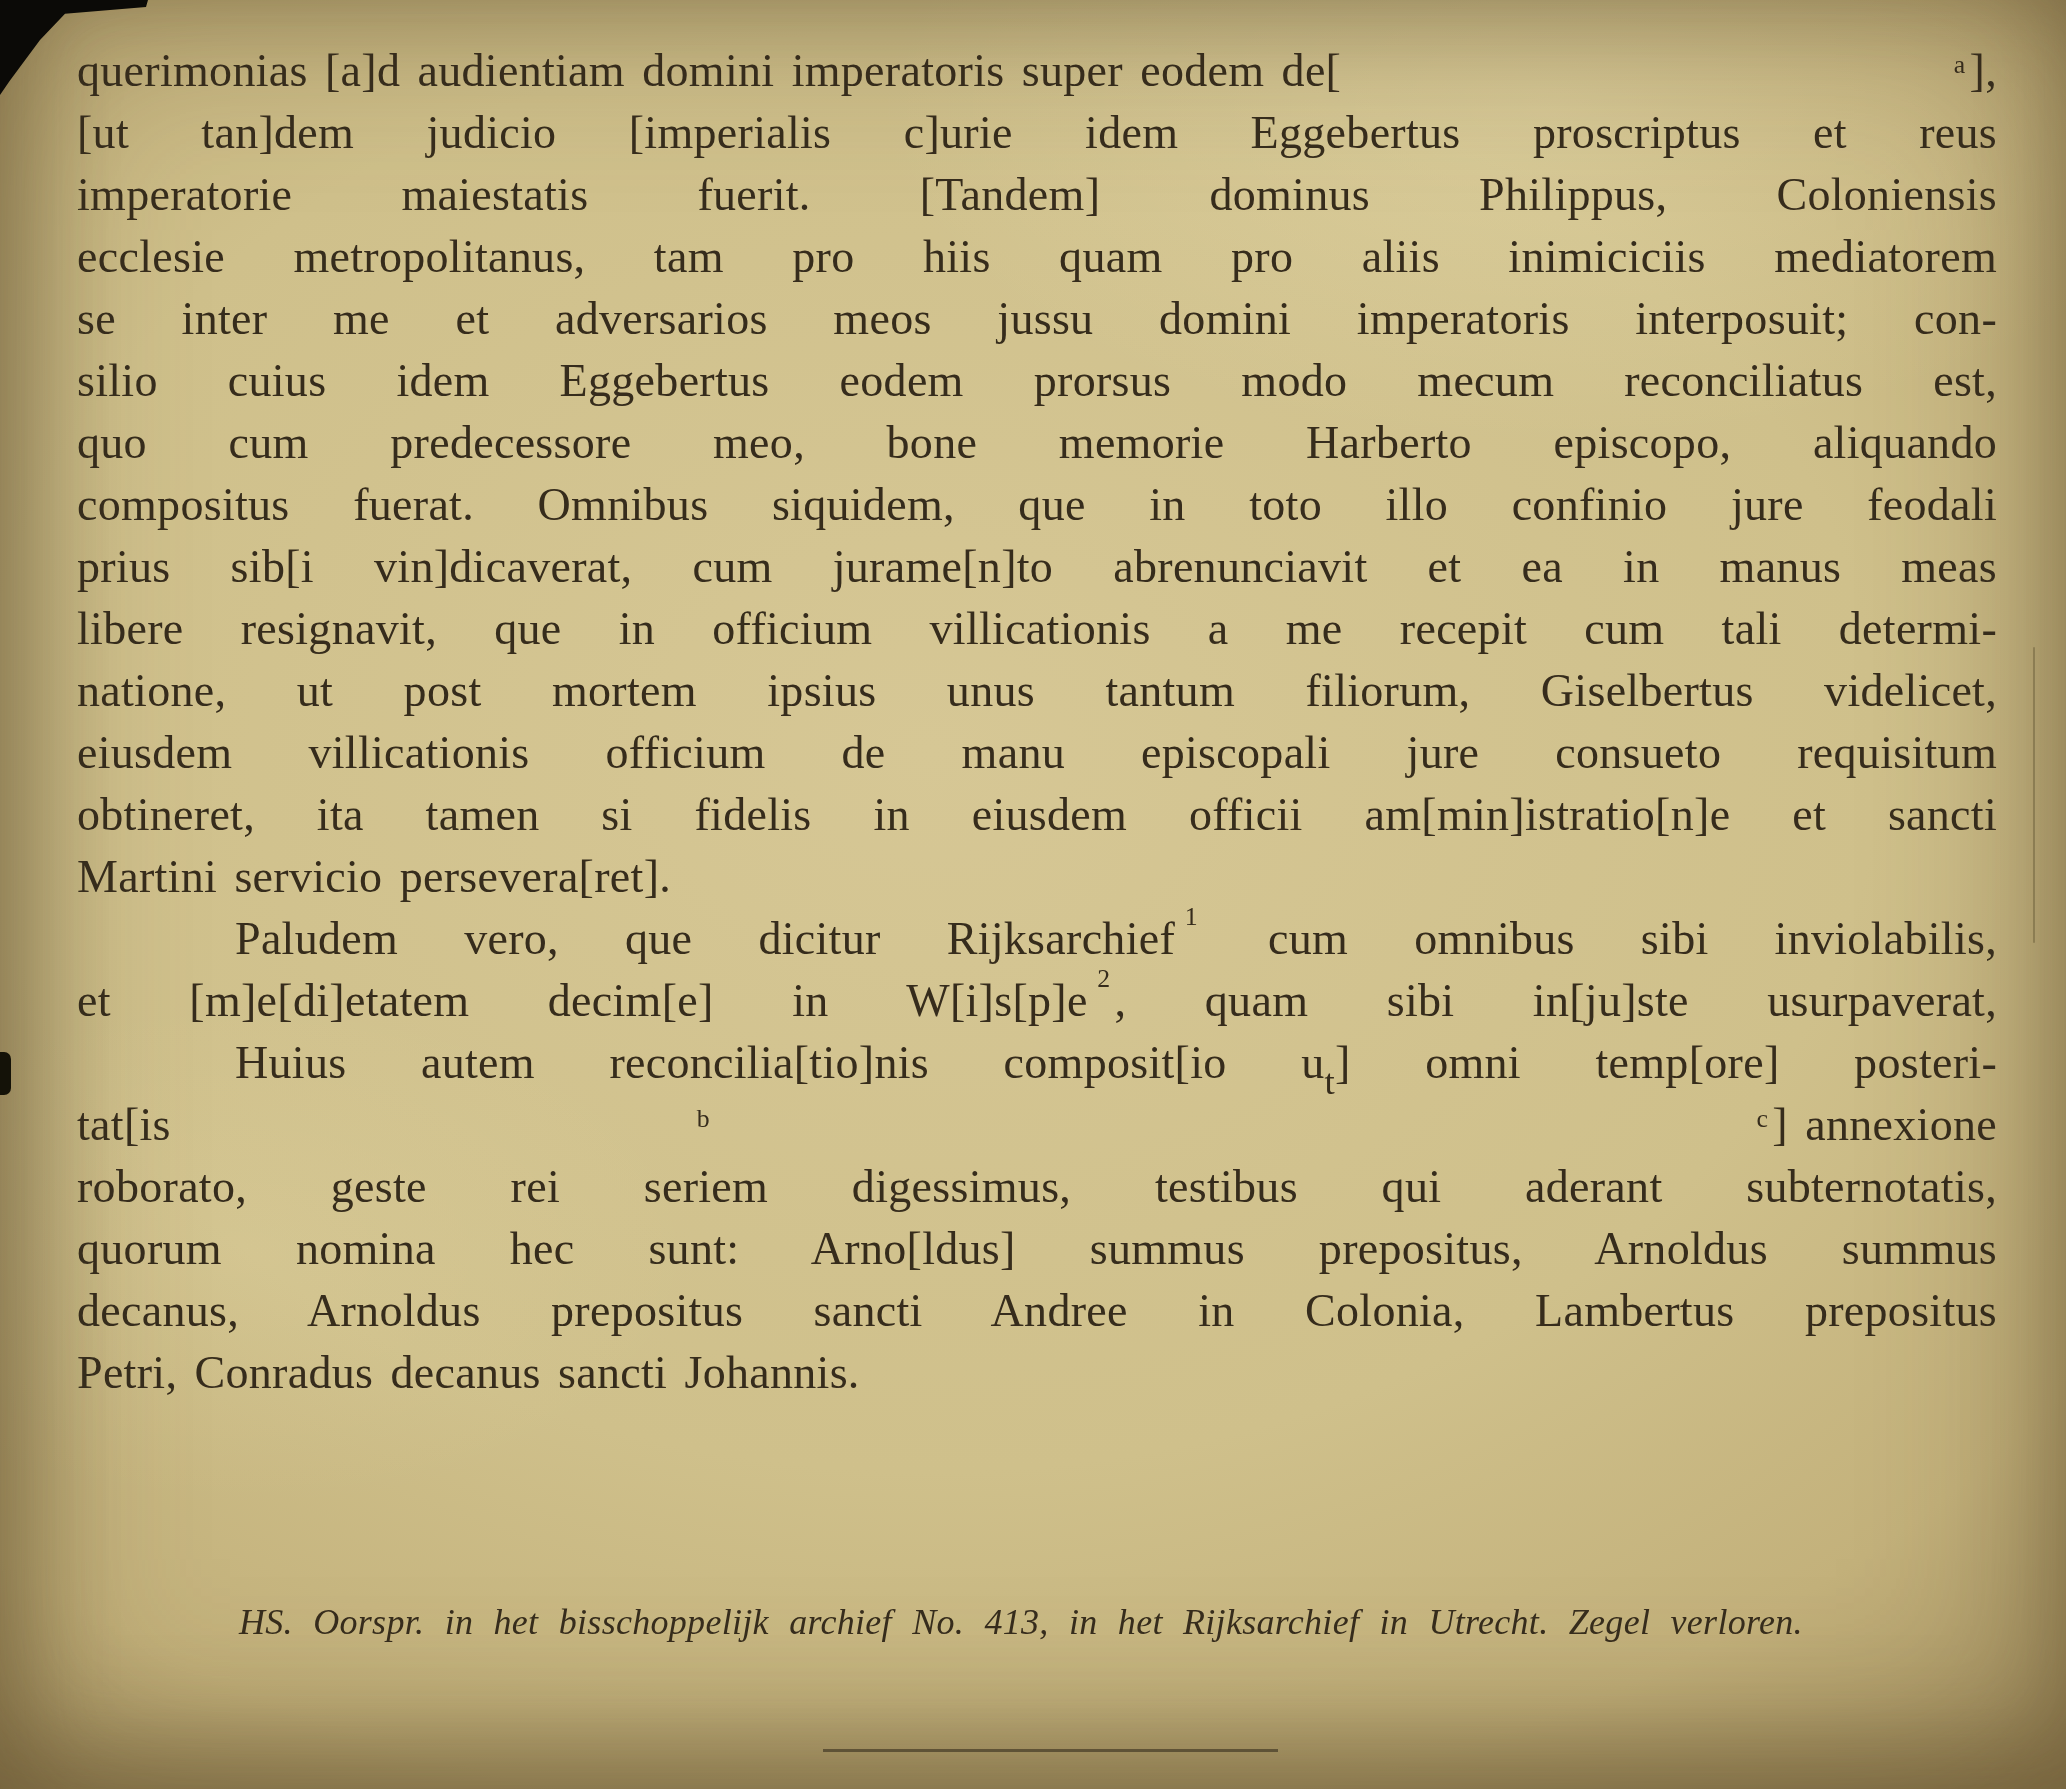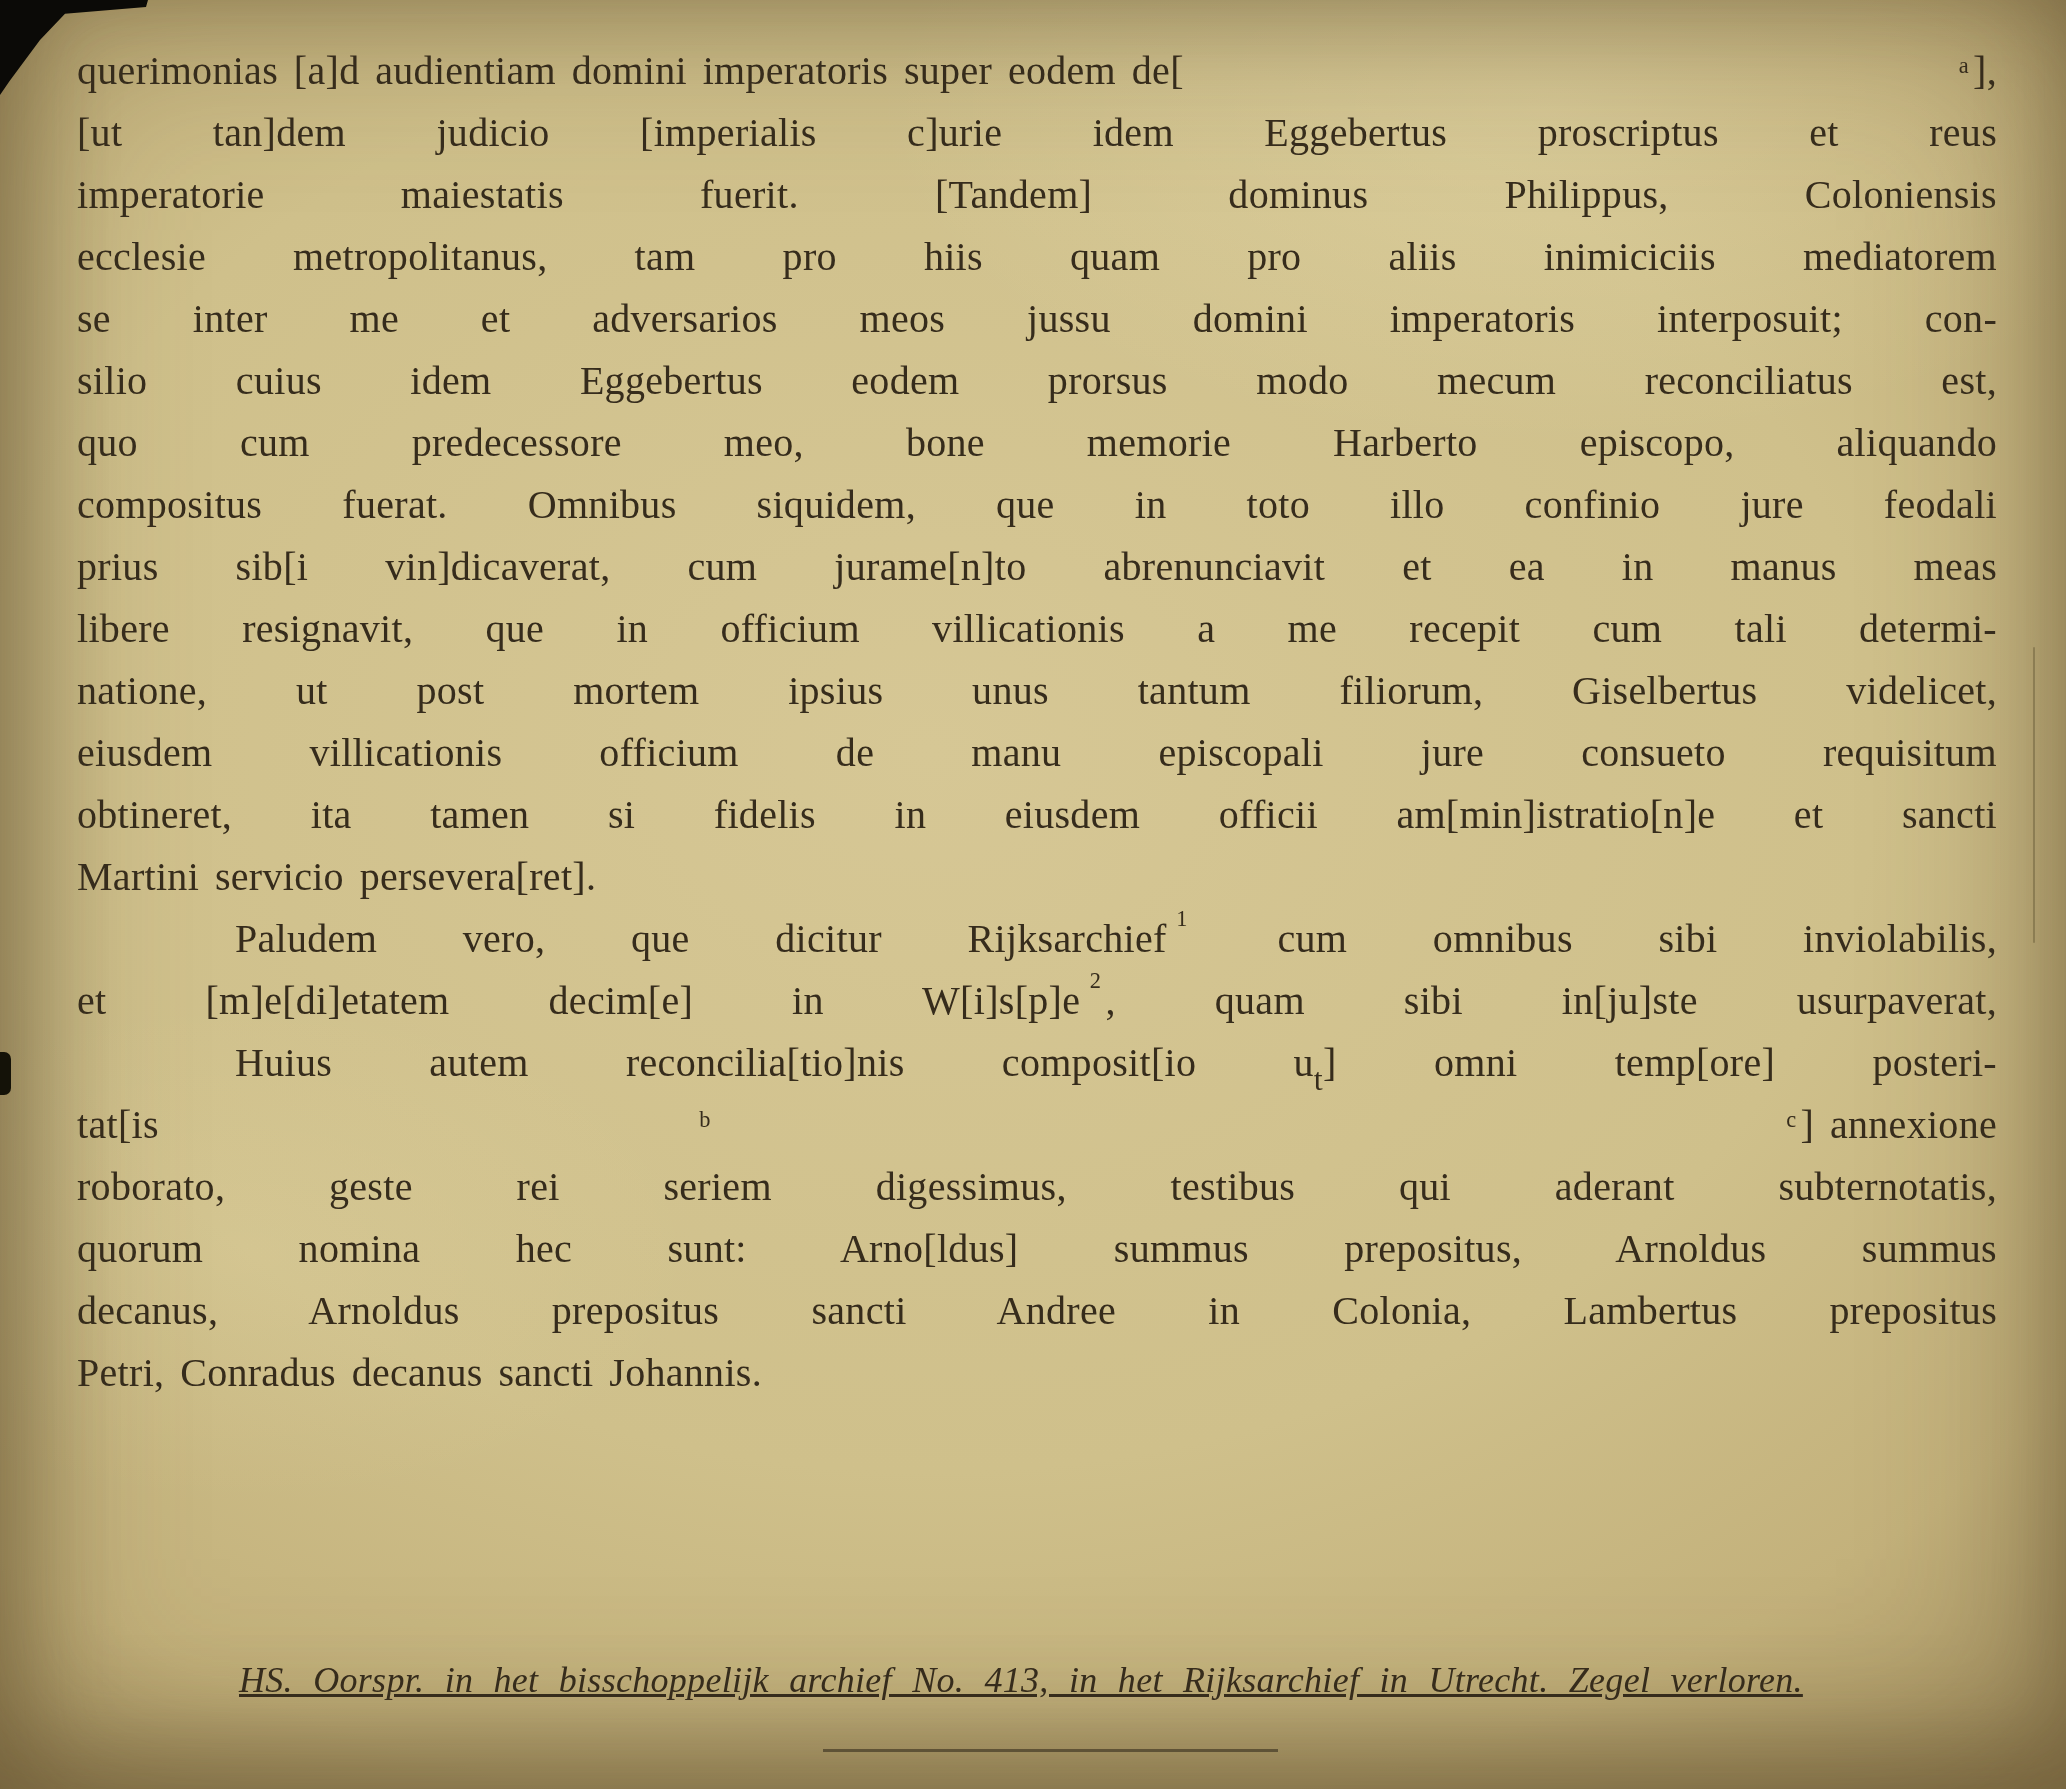--- a/index.html
+++ b/index.html
@@ -13,39 +13,39 @@
       radial-gradient(620px 344px at 12% 70%, rgba(255,244,200,.10), transparent 75%),
       radial-gradient(1722px 1309px at 45% 42%, #d6c795 0%, #cfc08b 55%, #c3b17b 82%, #aa9766 100%);
     box-shadow:
       inset 0 0 193px rgba(90,72,40,.48),
       inset 0 -48px 96px rgba(85,68,36,.35),
       inset 41px 0 83px rgba(85,68,36,.18);
   }
   .text-block {
     position:absolute; left:77px; top:40px; width:1920px;
     color:var(--ink,#362c1c);
-    font-size:40px; line-height:62px;
+    font-size:46px; line-height:62px;
     word-spacing:5.5px; letter-spacing:0.3px;
   }
   .line { text-align:justify; text-align-last:justify; height:62px; }
   .line.last { text-align-last:left; }
   .line.indent { text-indent:158px; }
   .line.flex { display:flex; align-items:baseline; text-align:left; text-align-last:left; }
   .line.flex .gap { flex-grow:1; }
   sup.fnmark {
     font-size:.56em; line-height:0;
     position:relative; top:-.5em;
     margin:0 4.1px 0 9.6px;
   }
   sub.subt { font-size:.8em; line-height:0; position:relative; top:.15em; }
   .footnote {
-    position:absolute; left:77px; top:1656px; width:1920px;
+    position:absolute; left:77px; top:1598px; width:1920px;
     color:var(--ink,#362c1c);
     font-style:italic; font-size:36px; line-height:48px;
-    text-indent:162px; word-spacing:11px; letter-spacing:0.3px;text-decoration:underline;
+    text-indent:162px; word-spacing:11px; letter-spacing:0.3px;
   }
   .divider {
     position:absolute; left:823px; top:1749px; width:455px; height:0;
     border-top:3.4px solid var(--rule,#54482f); opacity:.85;
   }
   .corner-tl {
     position:absolute; left:0; top:0; width:262px; height:110px;
     background:#0b0a07;
     clip-path:polygon(0 0, 148px 0, 146px 6.9px, 65px 13.8px, 40px 40px, 9.6px 81px, 0 95px);
   }

